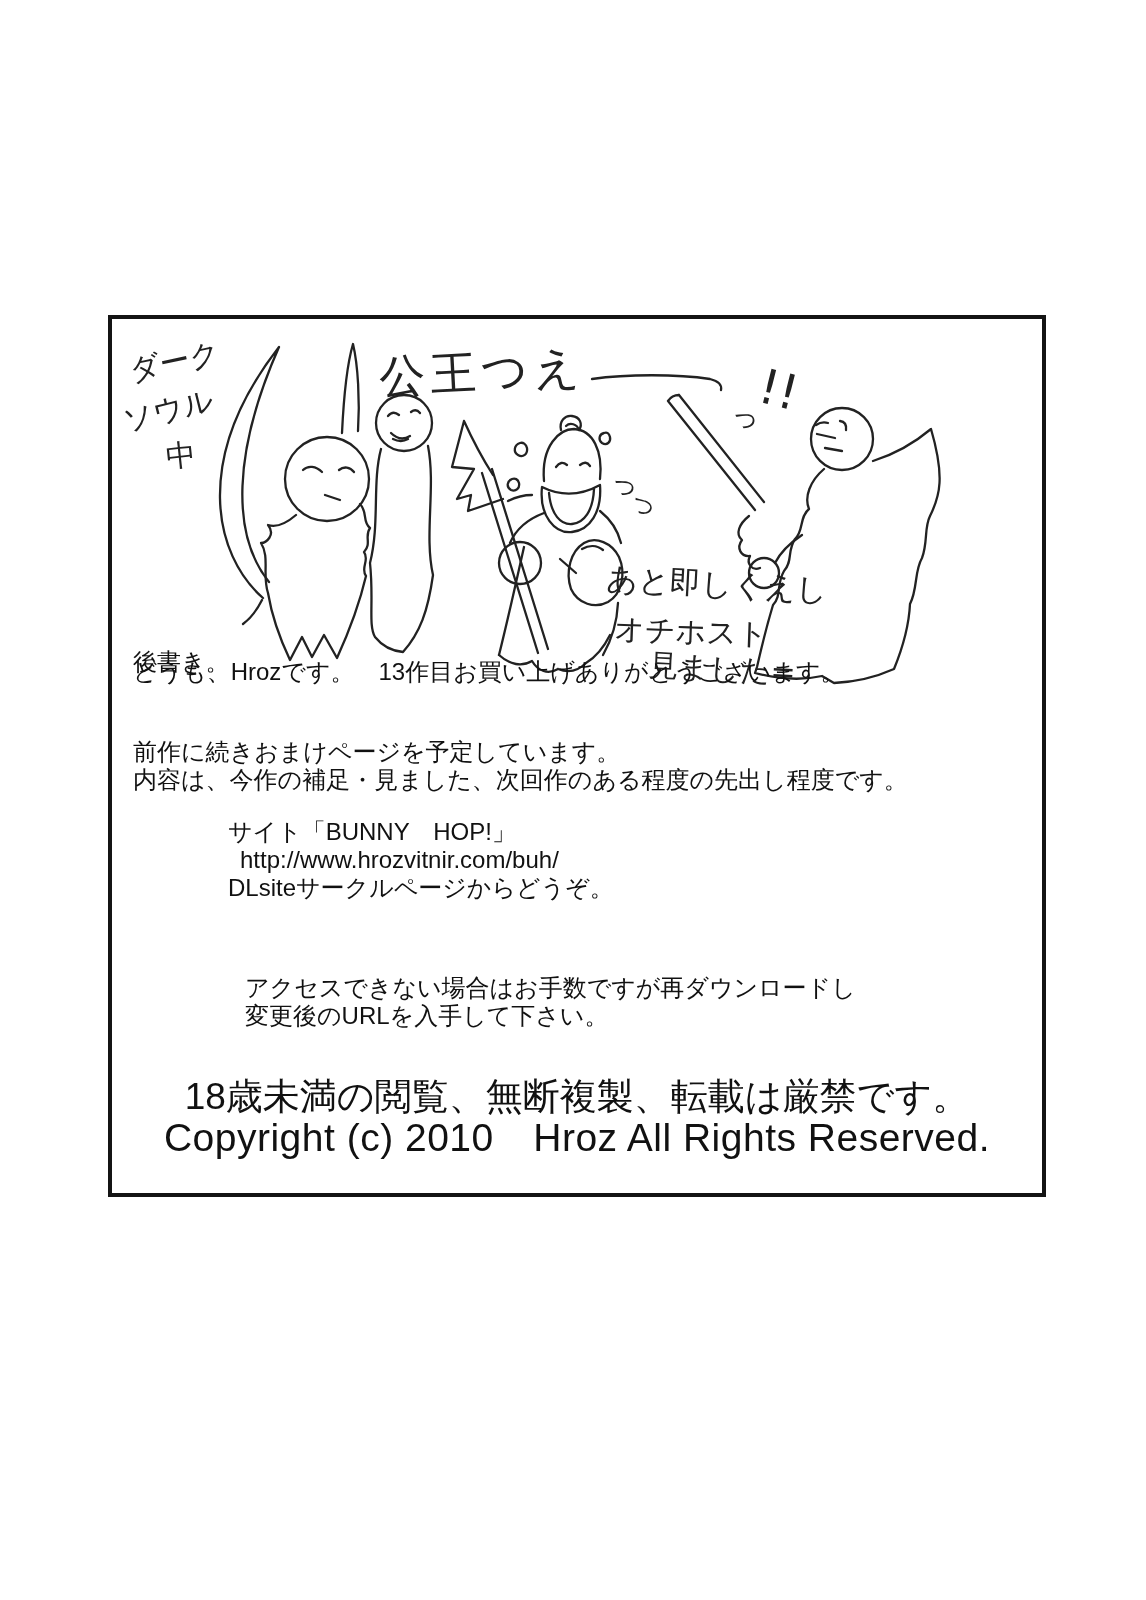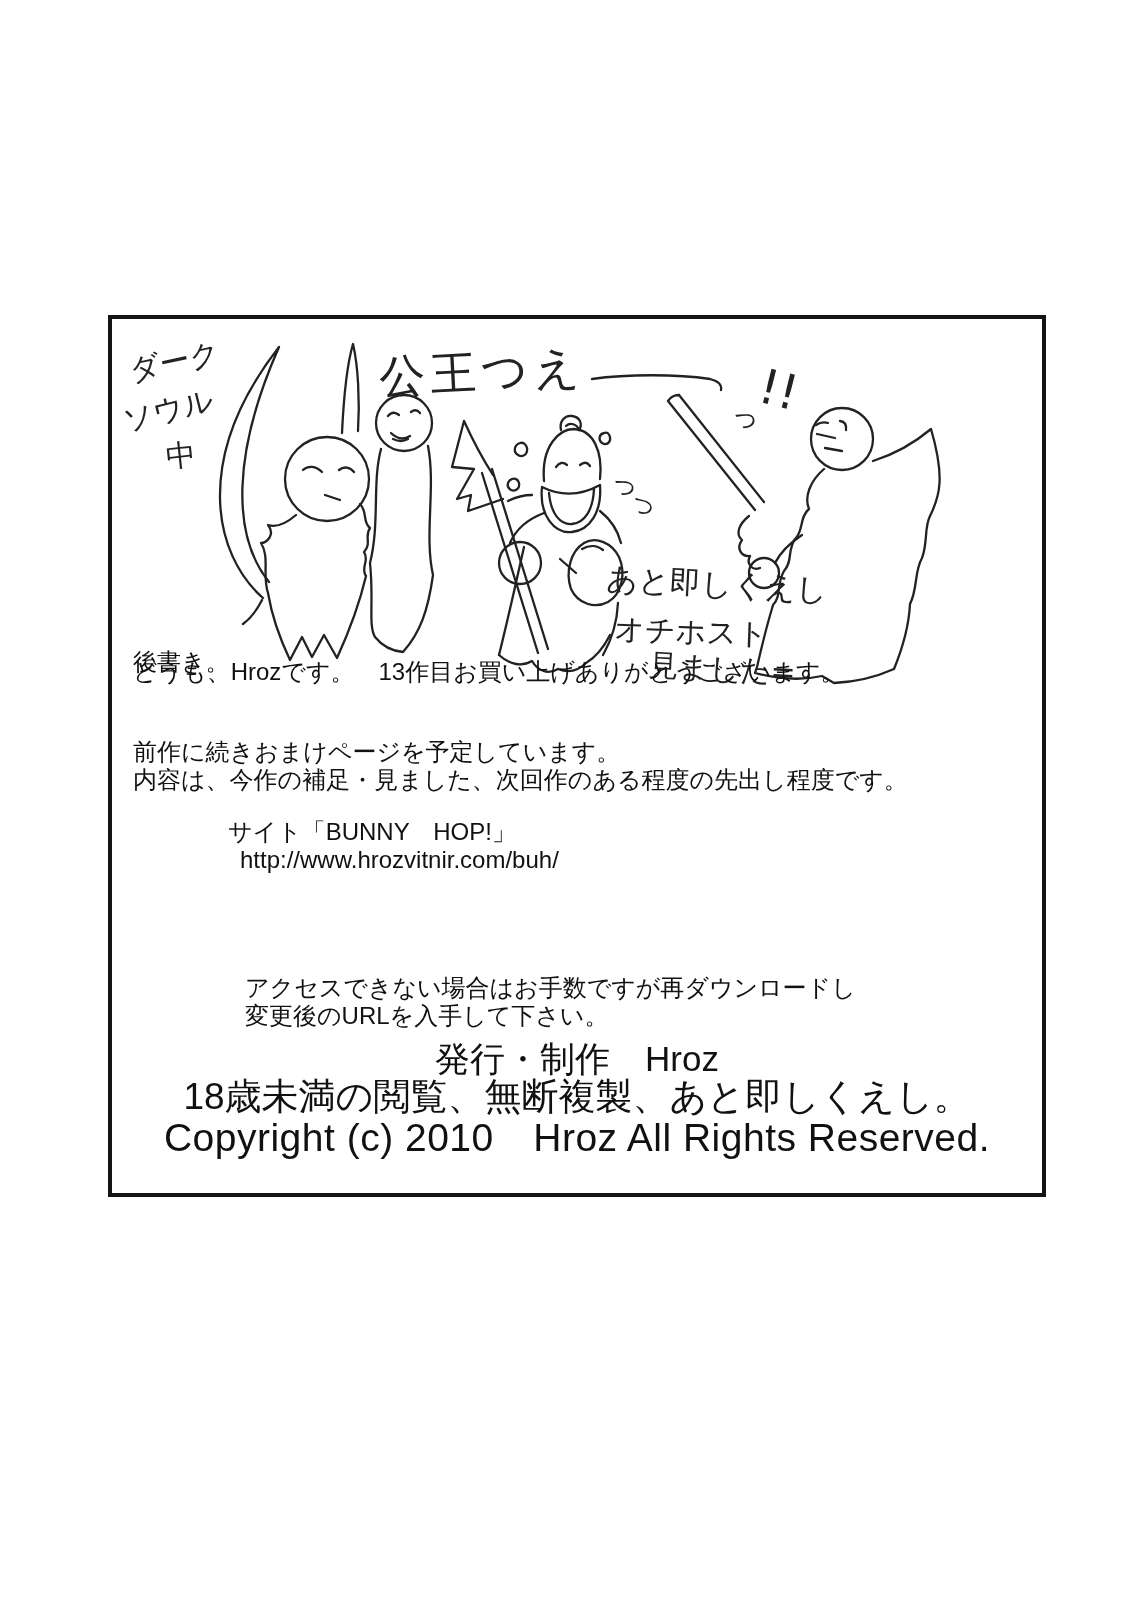--- a/index.html
+++ b/index.html
@@ -135,22 +135,22 @@
     </svg>
 
     <div class="t body-txt" style="top:330px;left:21px">後書き。</div>
     <div class="t body-txt" style="top:340px;left:21px">どうも、Hrozです。　13作目お買い上げありがとうございます。</div>
 
     <div class="t body-txt" style="top:420px;left:21px">前作に続きおまけページを予定しています。</div>
     <div class="t body-txt" style="top:448px;left:21px">内容は、今作の補足・見ました、次回作のある程度の先出し程度です。</div>
 
     <div class="t body-txt" style="top:500px;left:116px">サイト「BUNNY　HOP!」</div>
     <div class="t body-txt" style="top:528px;left:128px">http://www.hrozvitnir.com/buh/</div>
+    <div class="t body-txt" style="top:556px;left:116px">DLsiteサークルページからどうぞ。</div>
 
     <div class="t body-txt" style="top:656px;left:133px">アクセスできない場合はお手数ですが再ダウンロードし</div>
     <div class="t body-txt" style="top:684px;left:133px">変更後のURLを入手して下さい。</div>
 
-    <div class="t footer-line f-pub" style="top:721px">発行・制作　Hroz</div>
-    <div class="t footer-line f-warn" style="top:758px">18歳未満の閲覧、無断複製、あと即しくえし。</div>
+    <div class="t footer-line f-warn" style="top:758px">18歳未満の閲覧、無断複製、転載は厳禁です。</div>
     <div class="t footer-line f-copy" style="top:798px">Copyright (c) 2010　Hroz All Rights Reserved.</div>
 
   </div>
 </div>
 
 </body></html>

